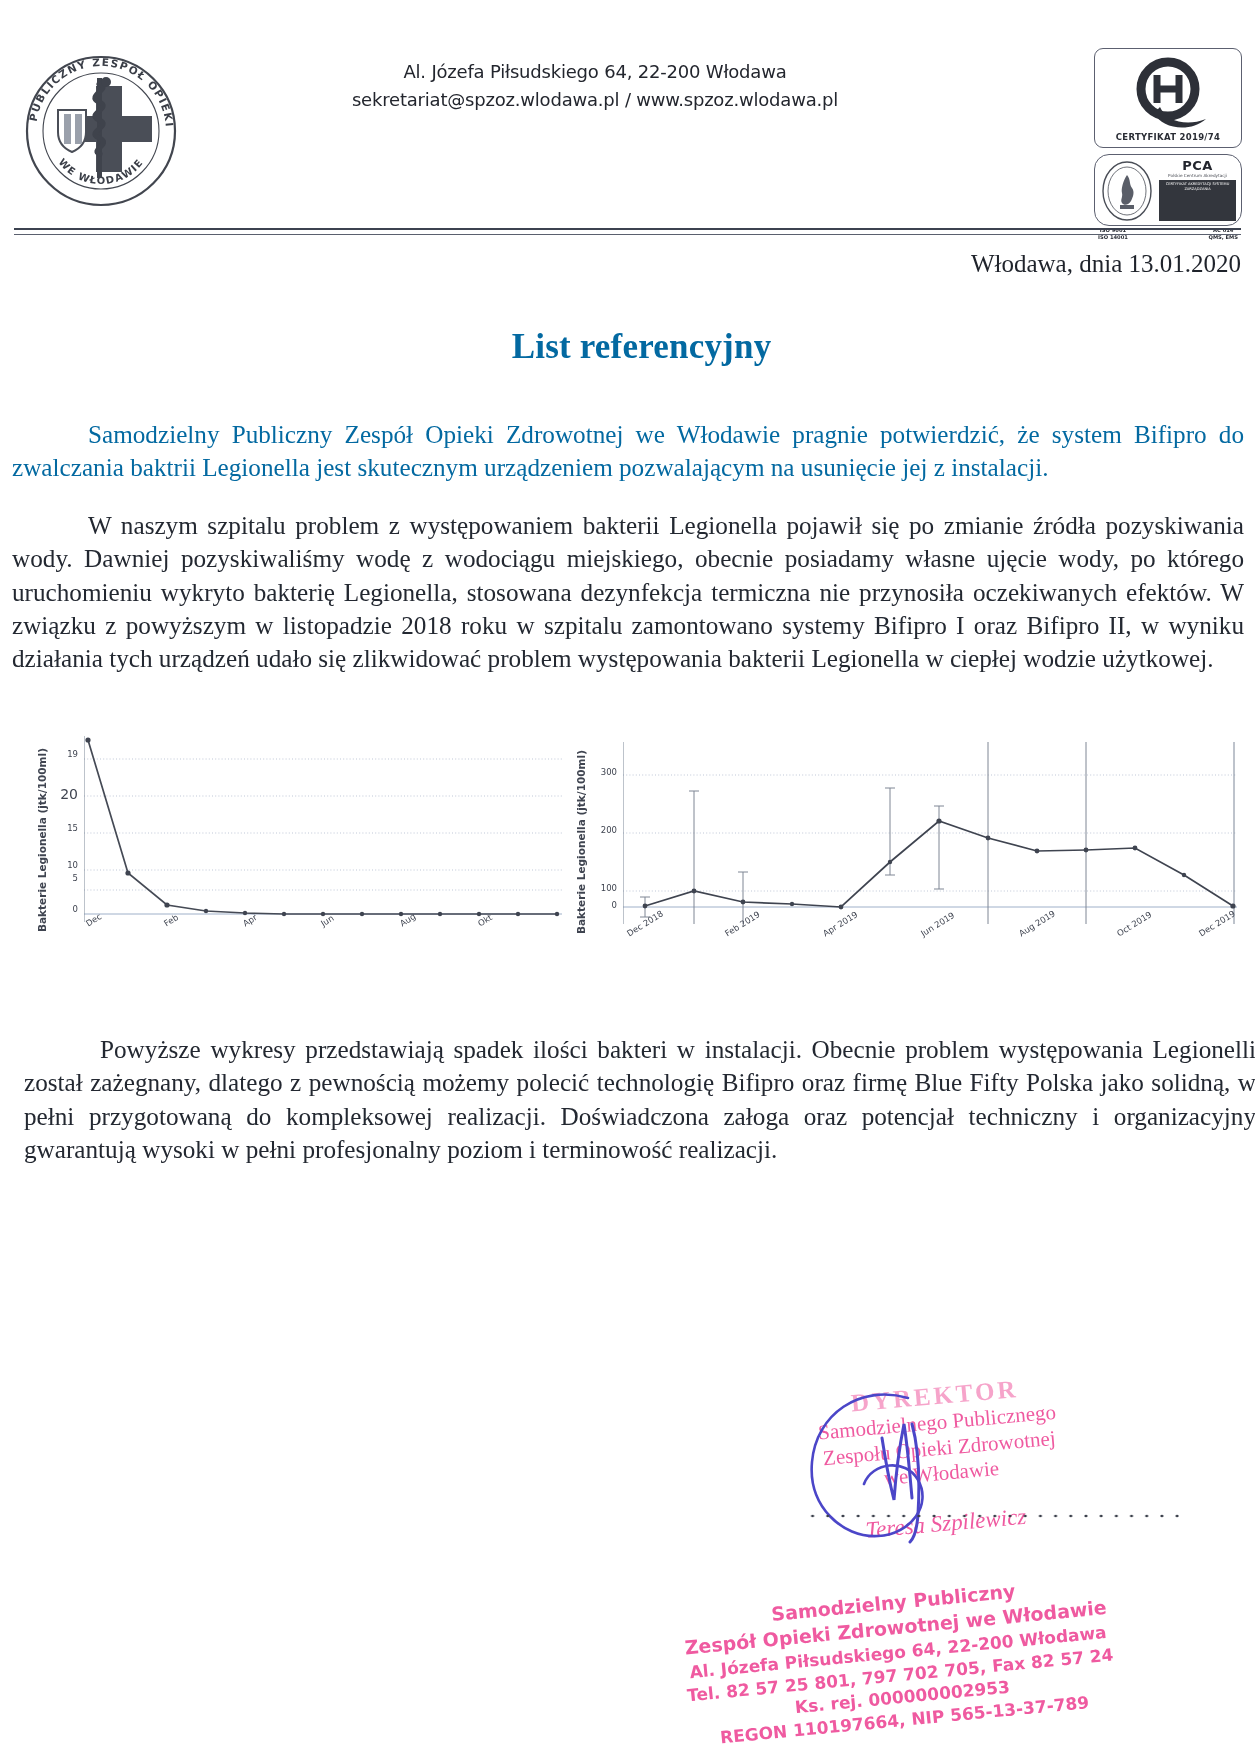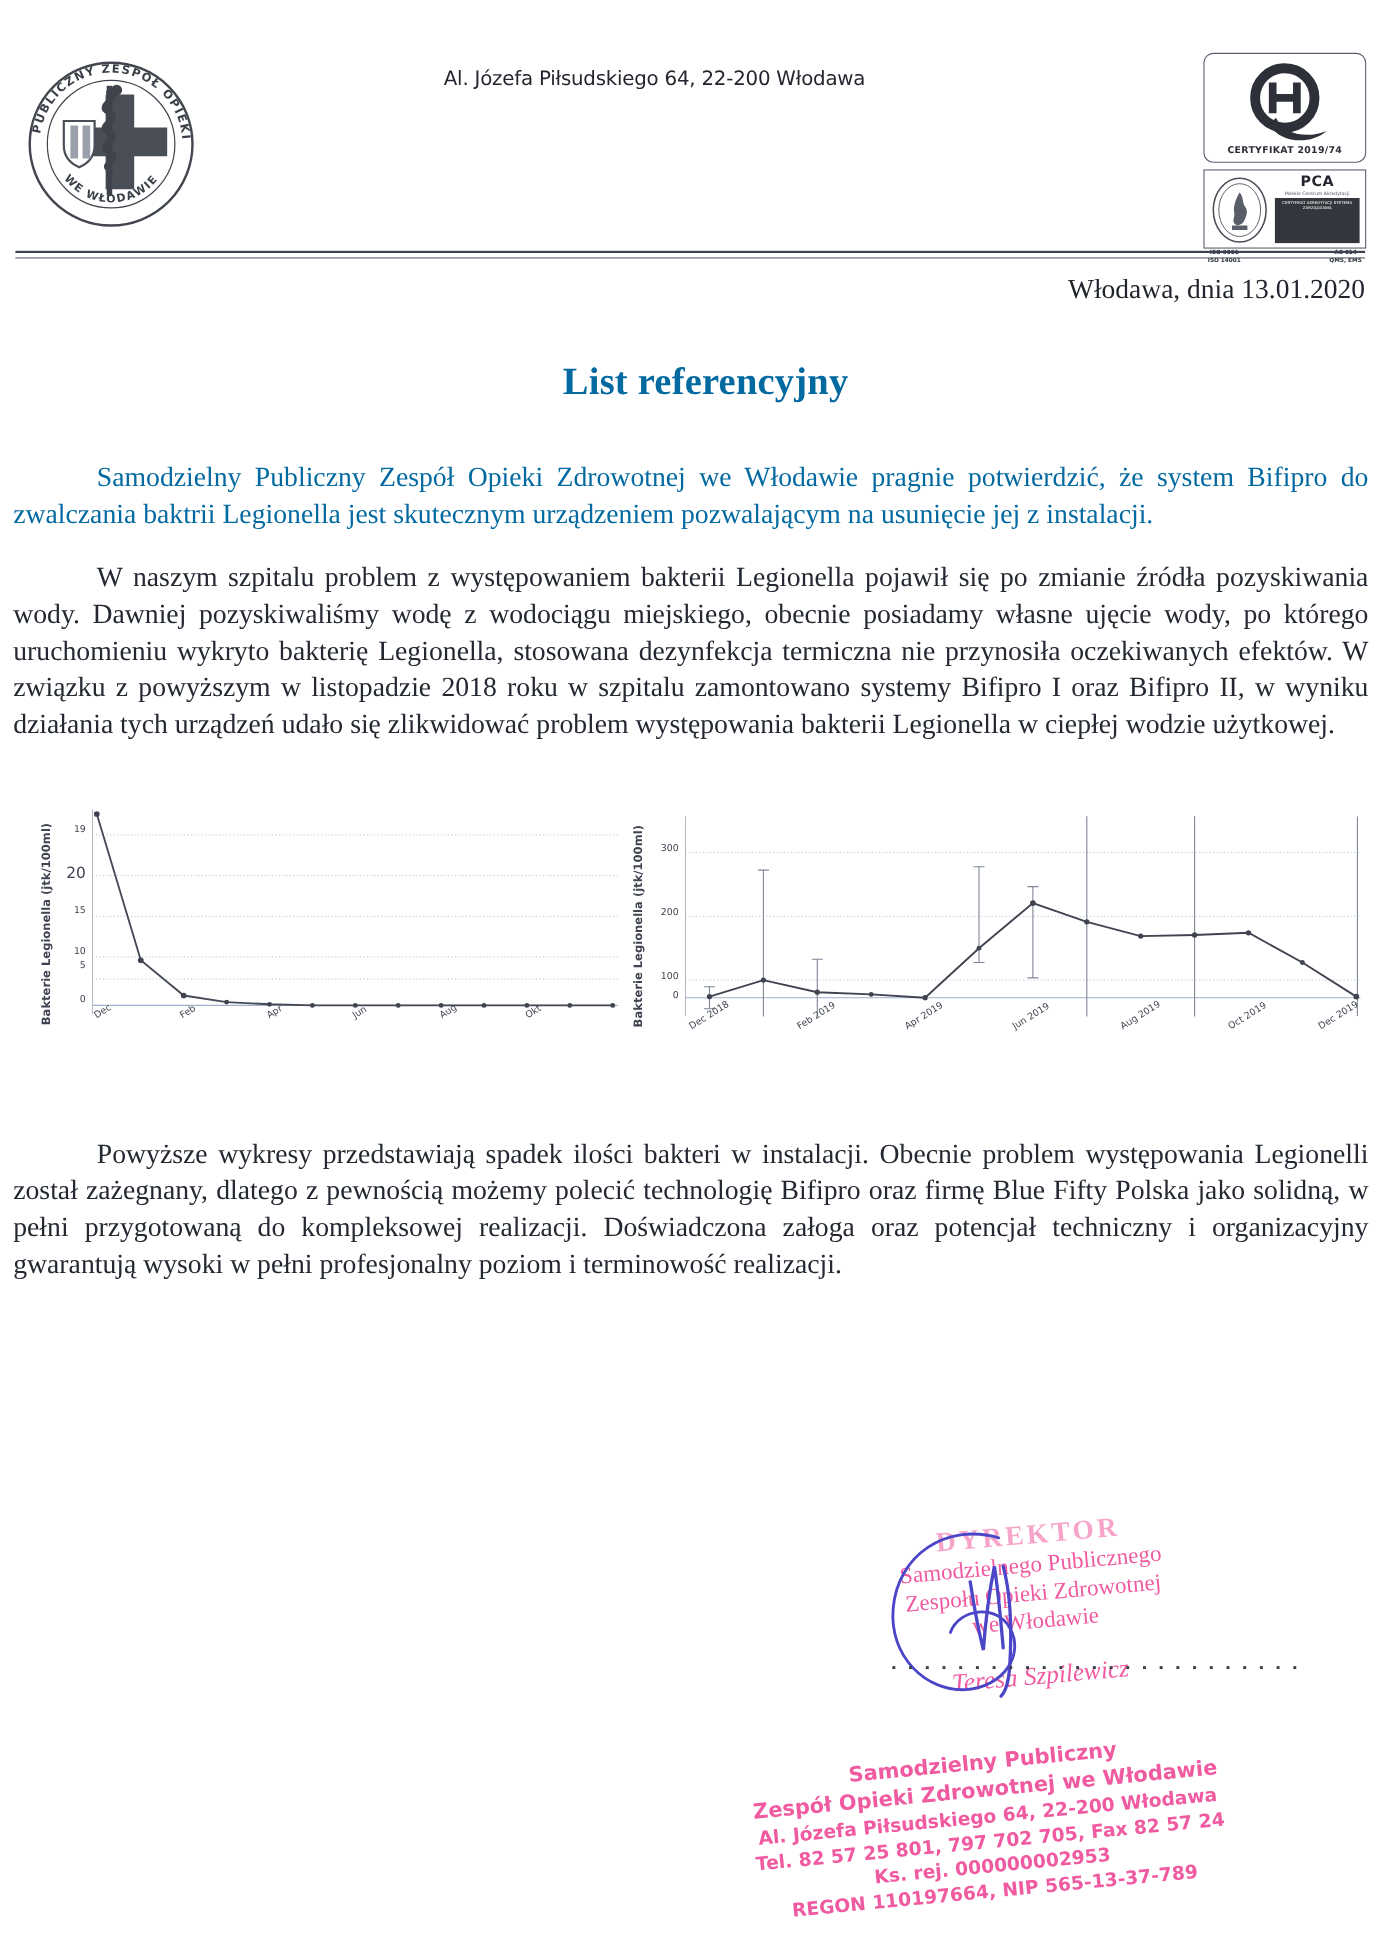--- a/index.html
+++ b/index.html
@@ -14,21 +14,21 @@
              font-family:"DejaVu Sans", sans-serif;color:#23262e;}
   #org-name{font-size:21.5px;font-weight:bold;letter-spacing:-0.1px;line-height:1.32;}
   .org-line{font-size:18px;line-height:1.58;font-weight:normal;letter-spacing:-0.2px;}
   #cert-block{position:absolute;left:1094px;top:48px;width:148px;}
   .cert-box{border:1px solid #5c6070;border-radius:9px;background:#fff;}
   #cert-q{height:98px;position:relative;}
   #cert-q .qmark{position:absolute;left:0;right:0;top:6px;text-align:center;}
   #cert-q .qcap{position:absolute;left:0;right:0;bottom:5px;text-align:center;
       font-family:"DejaVu Sans", sans-serif;font-size:8.5px;font-weight:bold;color:#2a2d35;
       letter-spacing:0.3px;}
-  #cert-pca{margin-top:6px;height:72px;border-radius:0;display:flex;padding:4px 5px;box-sizing:border-box;gap:5px;}
+  #cert-pca{margin-top:6px;height:72px;border-radius:15px;display:flex;padding:4px 5px;box-sizing:border-box;gap:5px;}
   #cert-pca .seal{width:54px;height:100%;position:relative;}
   #cert-pca .pcacol{flex:1;display:flex;flex-direction:column;}
   #cert-pca .pcaword{font-family:"DejaVu Sans", sans-serif;font-size:13px;font-weight:bold;
       color:#23262e;letter-spacing:0.5px;line-height:1;text-align:center;}
   #cert-pca .pcasub{font-family:"DejaVu Sans", sans-serif;font-size:4.2px;color:#4a4d55;
       text-align:center;line-height:1.25;margin-top:1px;}
   #cert-pca .pcablack{margin-top:2px;background:#33363d;flex:1;color:#fff;
       font-family:"DejaVu Sans", sans-serif;font-size:3.6px;line-height:1.25;
       text-align:center;padding:2px 1px;box-sizing:border-box;}
   #iso-row{display:flex;justify-content:space-between;margin-top:1px;
@@ -39,21 +39,21 @@
 
   
   #place-date{position:absolute;right:14px;top:250px;font-size:25px;color:#1f232b;}
   #doc-title{position:absolute;left:0;right:0;top:304px;text-align:center;
              font-size:35px;color:#0369a1;letter-spacing:0.2px;}
   #doc-title span{padding-left:28px;}
   #para-a{position:absolute;left:12px;top:393px;width:1232px;font-size:25.2px;
           line-height:1.318;text-align:justify;text-indent:76px;color:#0369a1;}
   #para-b{position:absolute;left:12px;top:484px;width:1232px;font-size:25.2px;
           line-height:1.318;text-align:justify;text-indent:76px;color:#232831;}
-  #para-c{position:absolute;left:12px;top:1008px;width:1232px;font-size:25.2px;
+  #para-c{position:absolute;left:24px;top:1008px;width:1232px;font-size:25.2px;
           line-height:1.318;text-align:justify;text-indent:76px;color:#232831;}
 
   
   #charts{position:absolute;left:22px;top:724px;width:1215px;height:250px;}
   .chart{position:absolute;top:0;height:250px;}
   #chart-left{left:0;width:540px;}
   #chart-right{left:545px;width:670px;}
   .ylabel{position:absolute;font-family:"DejaVu Sans", sans-serif;font-weight:bold;
           color:#3f4450;white-space:nowrap;
           transform:rotate(-90deg);transform-origin:0 0;}
@@ -110,20 +110,21 @@
 
       <rect x="79" y="30" width="5" height="100" fill="#3f434c"></rect>
 
       <path d="M81,36 c14,4 -14,12 0,18 c14,6 -14,12 0,18 c14,6 -14,12 0,18 c14,6 -10,12 1,16" fill="none" stroke="#3f434c" stroke-width="5.2" stroke-linecap="round"></path>
       <circle cx="88" cy="34" r="5" fill="#3f434c"></circle>
     </svg>
   </div>
 
   <div id="org-block">
     <div class="org-line">Al. Józefa Piłsudskiego 64, 22-200 Włodawa</div>
+    <div class="org-line">sekretariat@spzoz.wlodawa.pl  /  www.spzoz.wlodawa.pl</div>
   </div>
 
   <div id="cert-block">
     <div class="cert-box" id="cert-q">
       <div class="qmark">
         <svg width="96" height="74" viewBox="0 0 96 74" aria-hidden="true">
           <circle cx="48" cy="34" r="27" fill="none" stroke="#2d3038" stroke-width="9"></circle>
           <path d="M40,52 C46,66 66,72 86,64 C70,78 42,74 34,58 Z" fill="#2d3038"></path>
           <path d="M37,20 v28 M59,20 v28 M37,34 h22" stroke="#2d3038" stroke-width="7" fill="none"></path>
         </svg>

